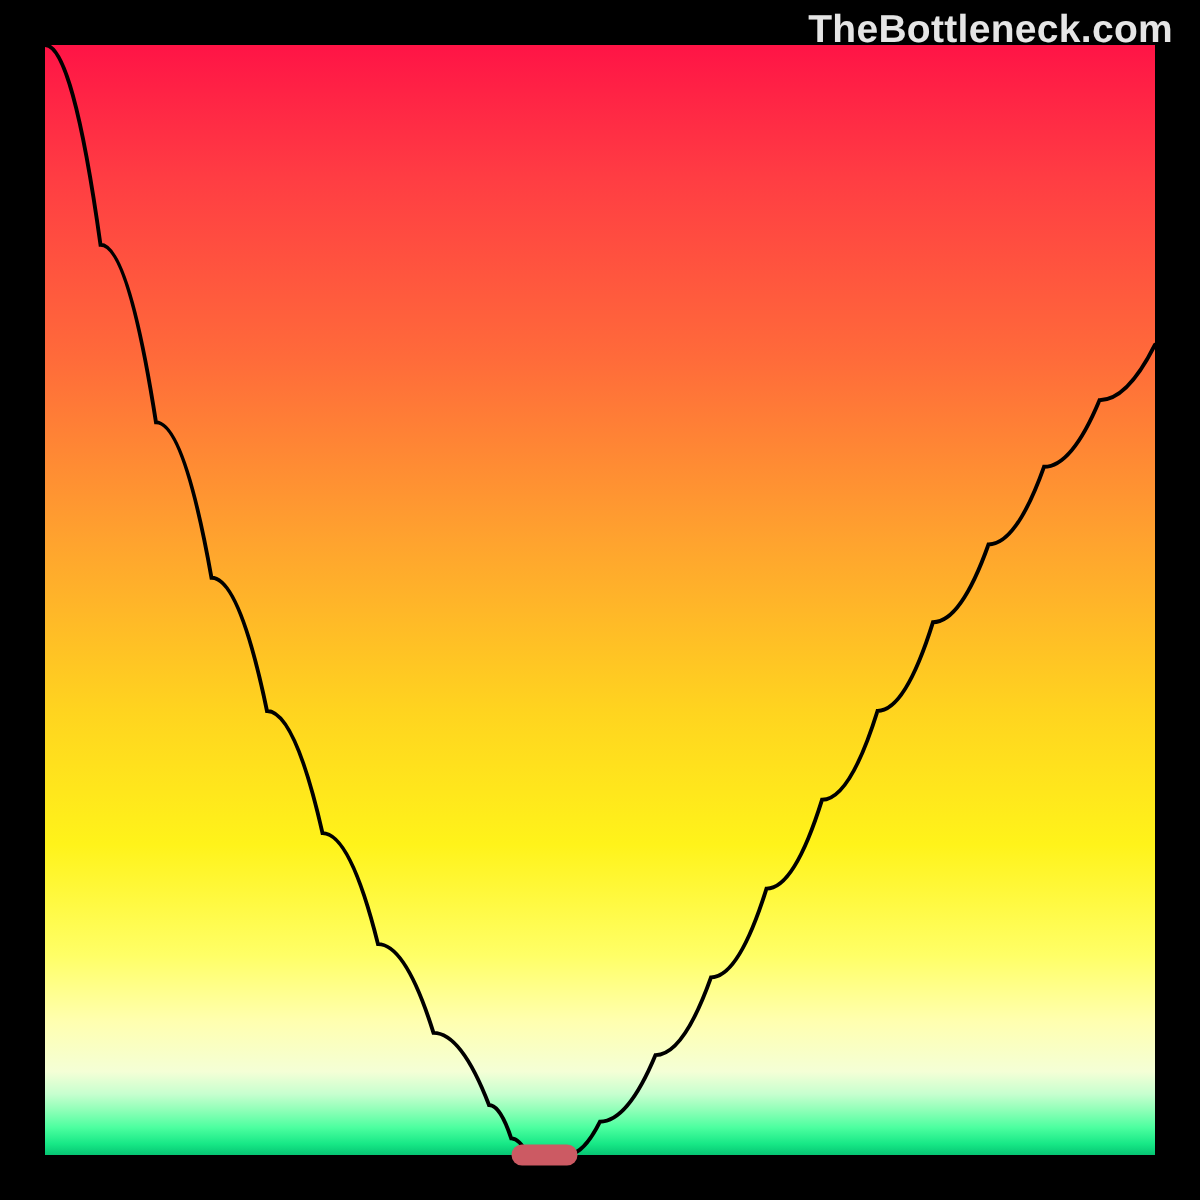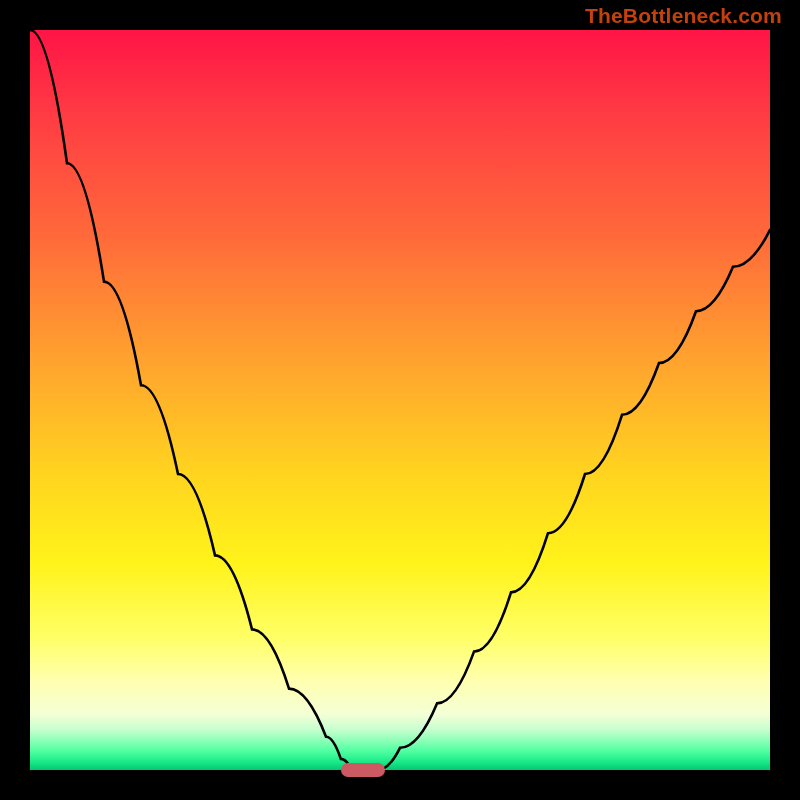--- a/index.html
+++ b/index.html
@@ -14,23 +14,23 @@
   .frame {
     position: relative;
     width: 800px;
     height: 800px;
     background: #000;
   }
   .watermark {
     position: absolute;
     top: 4px;
     right: 18px;
-    font-size: 21px;
+    font-size: 26px;
     font-weight: 600;
-    color: #c2410c;
+    color: #e5e5e5;
     letter-spacing: 0.2px;
     z-index: 3;
   }
   .plot {
     position: absolute;
     left: 30px;
     top: 30px;
     width: 740px;
     height: 740px;
     

